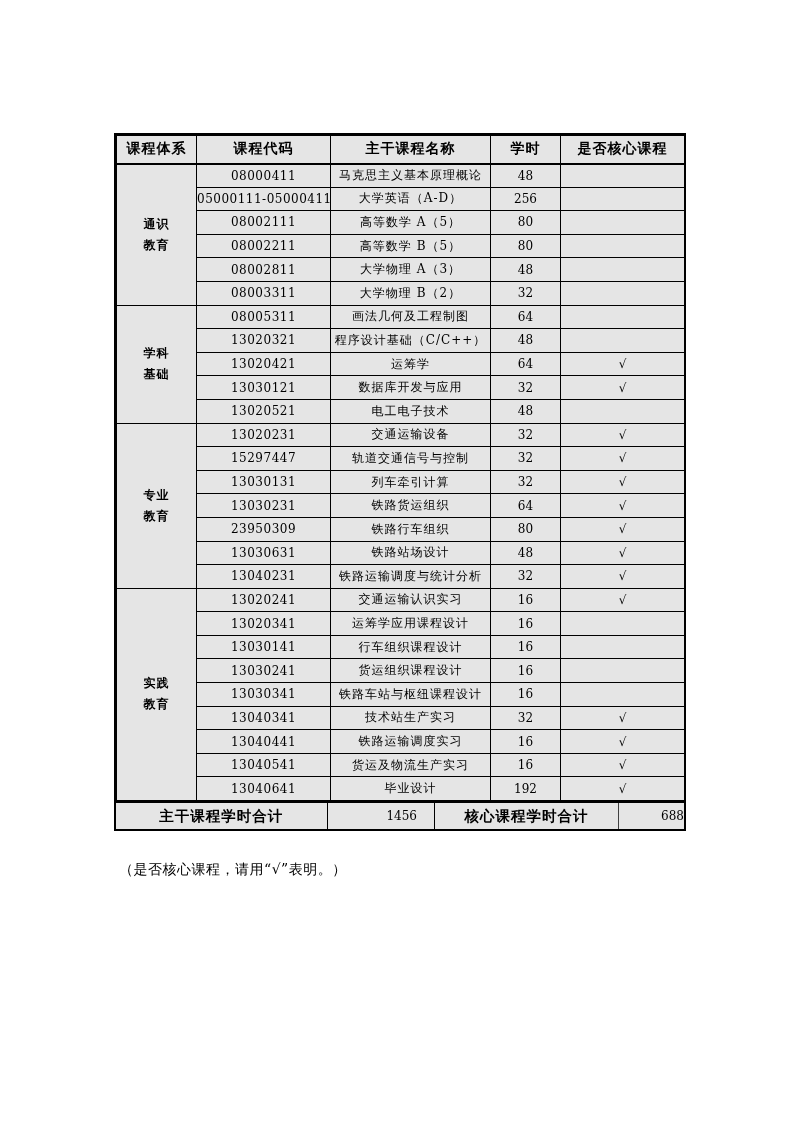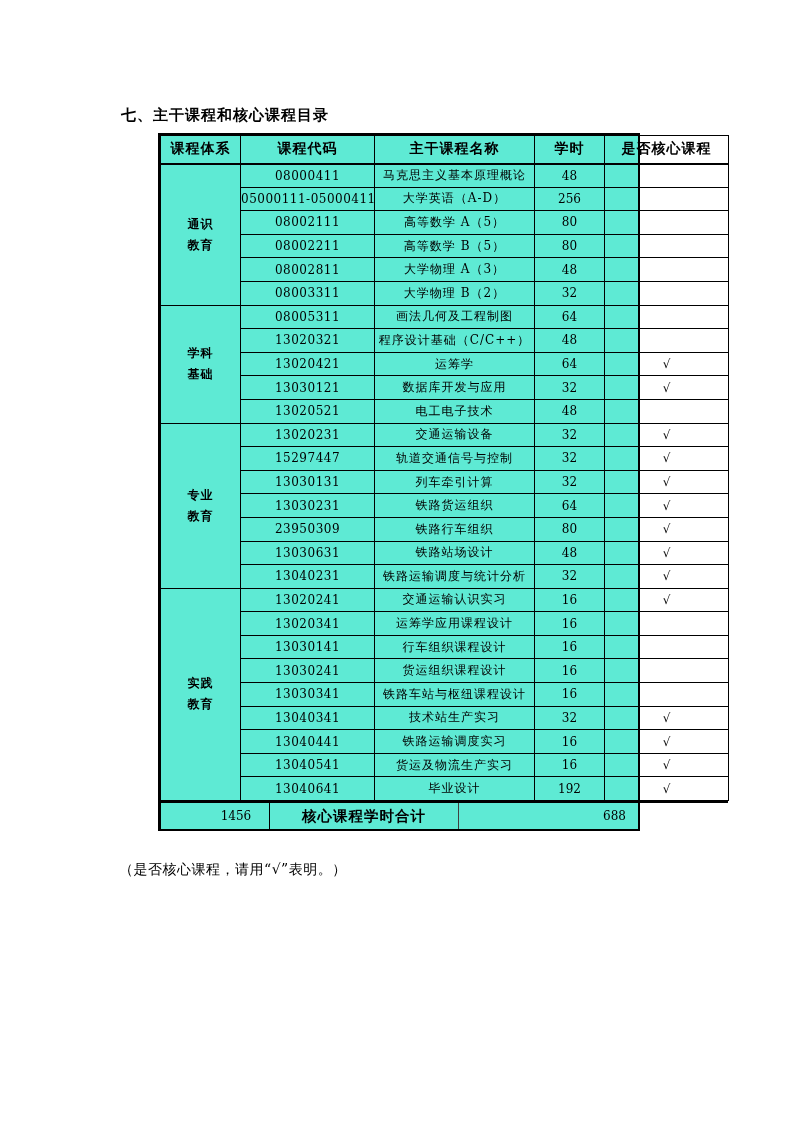--- a/index.html
+++ b/index.html
@@ -17,24 +17,23 @@
     left: 121px; top: 106px;
     font-family: "Liberation Sans", sans-serif;
     font-weight: bold;
     font-size: 15px;
     letter-spacing: 1px;
   }
 
   .table-wrap {
     position: absolute;
     left: 114px; top: 133px;
-    width: 482px;
+    width: 572px;
     border: 2px solid #000;
-    background: #5eead4;
-    margin-left: 44px;
+    background: #e5e5e5;
   }
 
   table.course-table {
     border-collapse: collapse;
     table-layout: fixed;
     width: 568px;
   }
   .course-table th, .course-table td {
     border: 1px solid #000;
     text-align: center;
@@ -93,21 +92,20 @@
     left: 119px; top: 861px;
     font-size: 14px;
     letter-spacing: 0.5px;
   }
 </style>
 </head>
 <body>
 
 <div class="page">
 
-  <div class="doc-title">七、主干课程和核心课程目录</div>
 
   <div class="table-wrap">
     <table class="course-table">
       <colgroup>
         <col style="width:80px">
         <col style="width:134px">
         <col style="width:160px">
         <col style="width:70px">
         <col style="width:124px">
       </colgroup>
@@ -296,20 +294,21 @@
           <tr>
             <td class="cell-code">13040641</td>
             <td class="cell-name">毕业设计</td>
             <td class="cell-hours">192</td>
             <td class="cell-core">√</td>
           </tr>
         </tbody>
     </table>
 
     <div class="totals-row">
+      <div class="cell label tcell-a">主干课程学时合计</div>
       <div class="cell value tcell-b">1456</div>
       <div class="cell label tcell-c">核心课程学时合计</div>
       <div class="cell value tcell-d">688</div>
     </div>
   </div>
 
   <div class="doc-note">（是否核心课程，请用“√”表明。）</div>
 
 </div>
 

